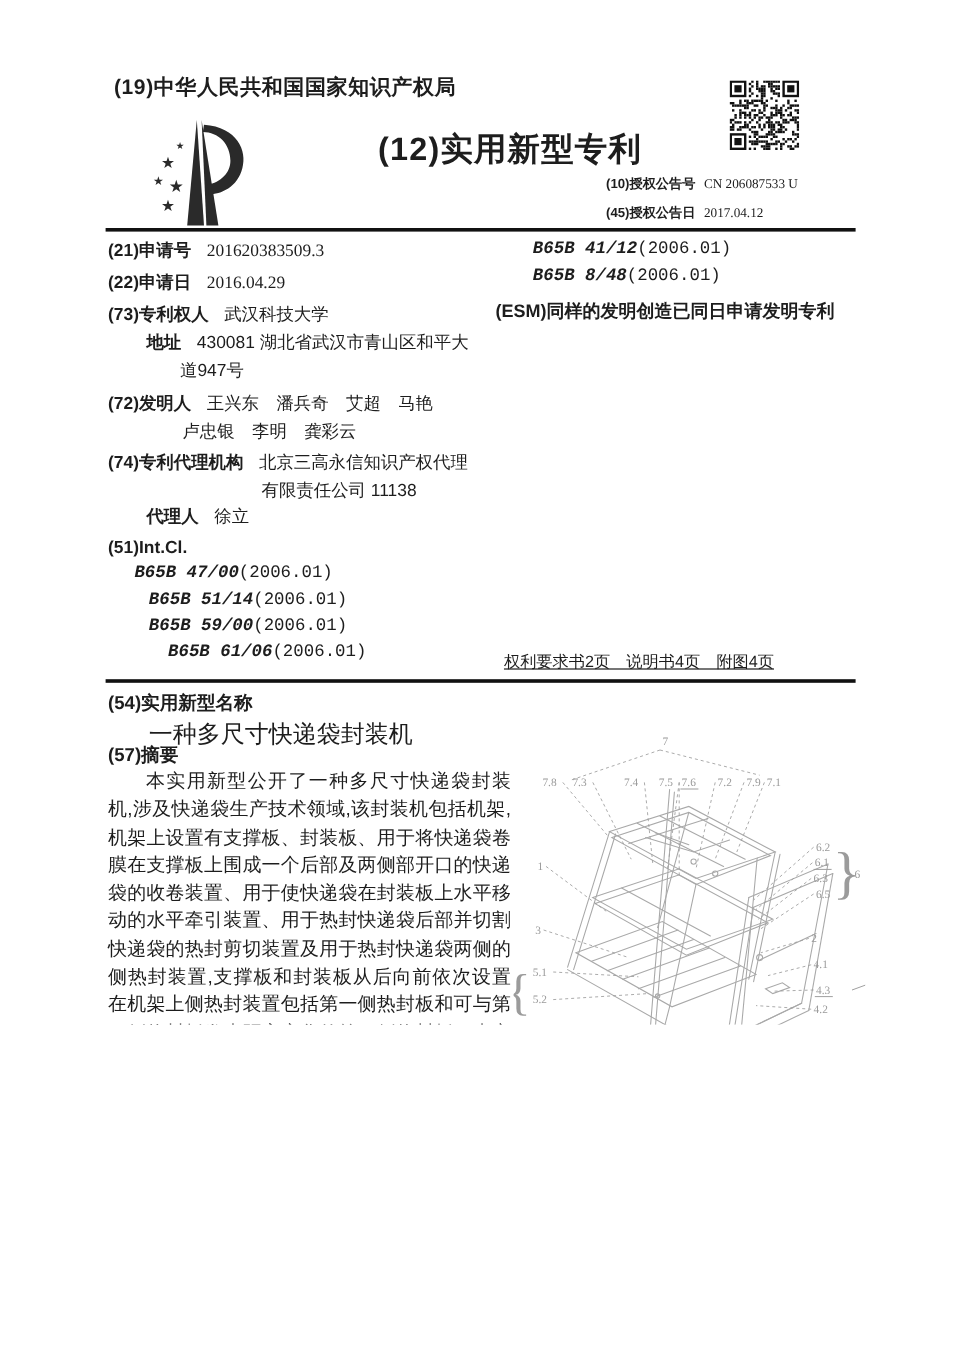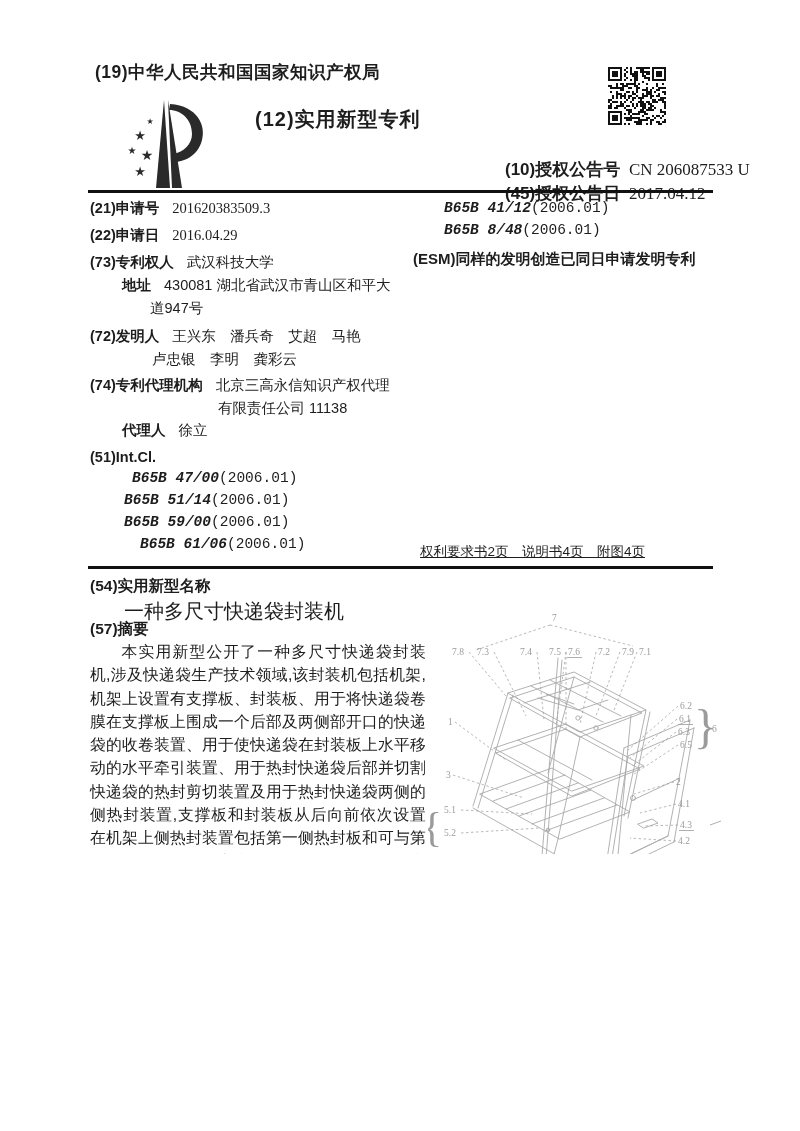--- a/index.html
+++ b/index.html
@@ -11,22 +11,22 @@
   }
   html,body{margin:0;padding:0;background:#ffffff;}
   .page{
     position:relative;width:800px;height:854px;background:#ffffff;
     overflow:hidden;color:var(--ink);
     font-family:"Liberation Sans", sans-serif;
   }
   .abs{position:absolute;}
   
   .office{left:95px;top:60px;font-size:17.5px;font-weight:700;letter-spacing:.5px;}
-  .doc-type{left:255px;top:106px;width:340px;text-align:left;font-size:20px;font-weight:700;letter-spacing:1px;}
-  .pub-line{left:505px;font-size:17px;white-space:nowrap;margin-top:12px;}
+  .doc-type{left:255px;top:106px;width:340px;text-align:center;font-size:27px;font-weight:700;letter-spacing:1px;}
+  .pub-line{left:505px;font-size:11px;white-space:nowrap;}
   .pub-line .lbl{font-weight:700;}
   .pub-line .val{font-family:"Liberation Serif", serif;margin-left:4px;}
   .rule{position:absolute;left:88px;width:625px;height:3px;background:var(--rule);}
   
   .bib-row{position:absolute;font-size:14.5px;white-space:nowrap;}
   .bib-row .lbl{font-weight:700;}
   .bib-row .val{margin-left:9px;}
   .bib-row .num{font-family:"Liberation Serif", serif;}
   .ipc{position:absolute;font-family:Liberation Mono, monospace;font-size:14.5px;white-space:nowrap;}
   .ipc .code{font-style:italic;font-weight:700;}
@@ -417,21 +417,21 @@
   <div class="bib-row" style="left:218px;top:399px">
     <span>有限责任公司 11138</span>
   </div>
   <div class="bib-row" style="left:122px;top:421px">
     <span class="lbl">代理人</span>
     <span class="val">徐立</span>
   </div>
   <div class="bib-row" style="left:90px;top:449px">
     <span class="lbl">(51)Int.Cl.</span>
   </div>
-  <div class="ipc" style="left:132px;top:470px">
+  <div class="ipc" style="left:112px;top:470px">
     <span class="code">B65B 47/00</span><span class="yr">(2006.01)</span>
   </div>
   <div class="ipc" style="left:124px;top:492px">
     <span class="code">B65B 51/14</span><span class="yr">(2006.01)</span>
   </div>
   <div class="ipc" style="left:124px;top:514px">
     <span class="code">B65B 59/00</span><span class="yr">(2006.01)</span>
   </div>
   <div class="ipc" style="left:140px;top:536px">
     <span class="code">B65B 61/06</span><span class="yr">(2006.01)</span>

